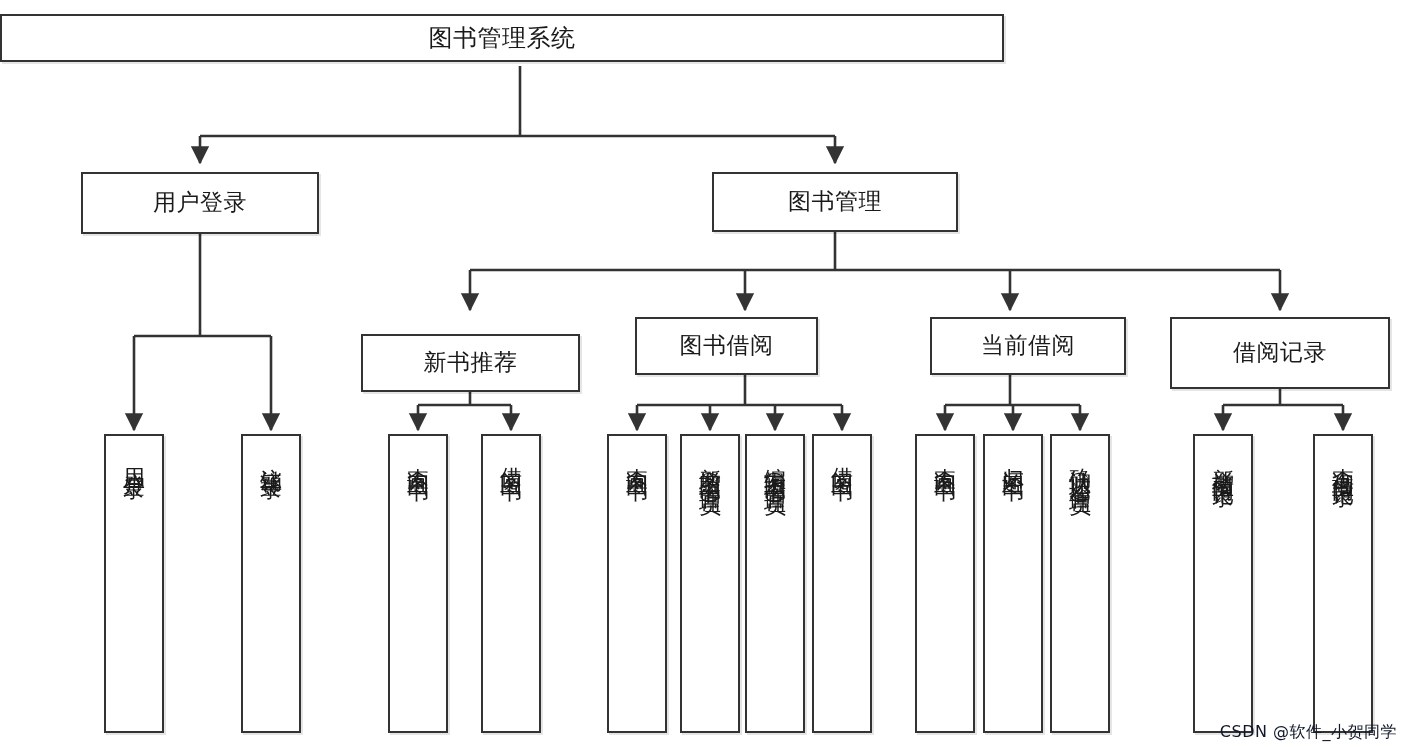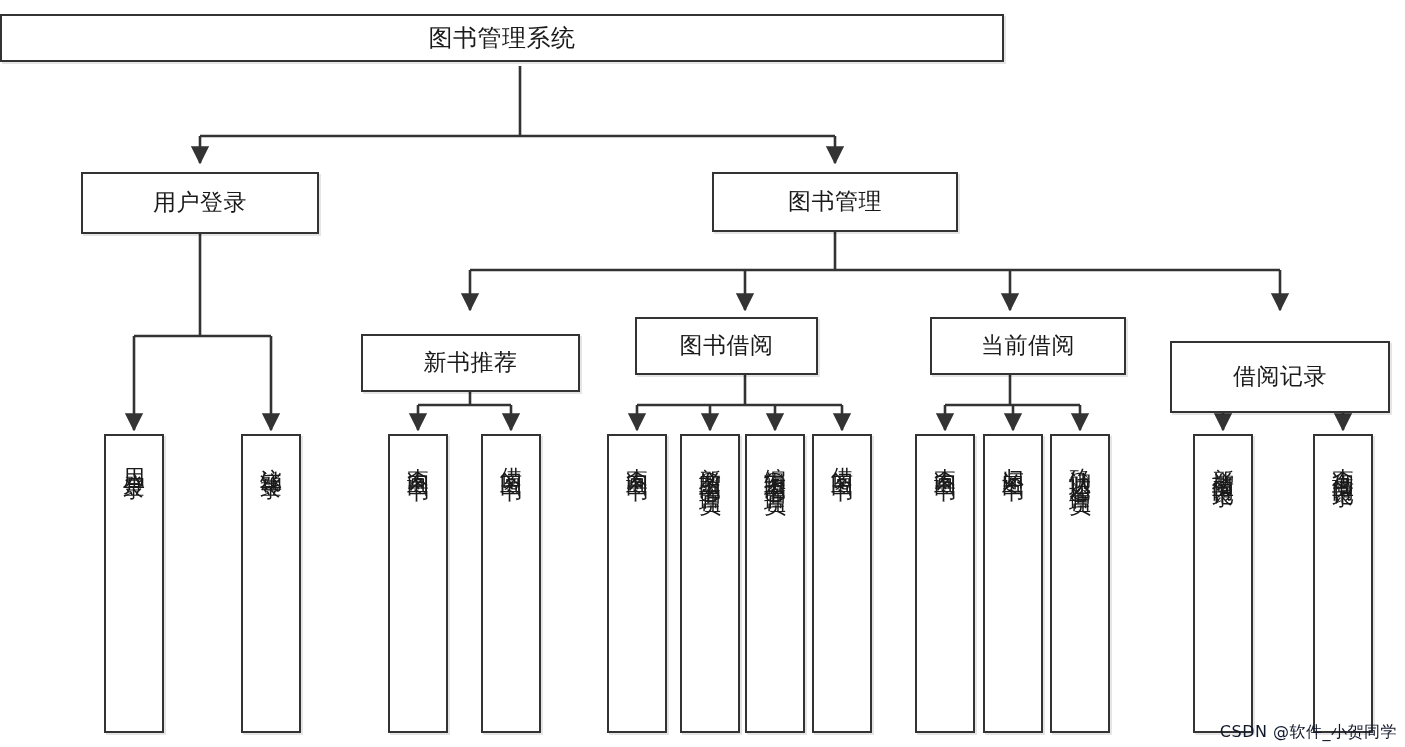--- a/index.html
+++ b/index.html
@@ -141,21 +141,21 @@
   </div>
 
   <div class="node horiz" style="left:635px; top:317px; width:183px; height:58px;">
     <span class="label">图书借阅</span>
   </div>
 
   <div class="node horiz" style="left:902px; top:317px; width:196px; height:58px;margin-left:28px;">
     <span class="label">当前借阅</span>
   </div>
 
-  <div class="node horiz" style="left:1170px; top:317px; width:220px; height:72px;margin-top:24px;">
+  <div class="node horiz" style="left:1170px; top:317px; width:220px; height:72px;">
     <span class="label">借阅记录</span>
   </div>
 
   <div class="node vert" style="left:104px; top:434px; width:60px; height:299px;">
     <span class="label">用户登录</span>
   </div>
 
   <div class="node vert" style="left:241px; top:434px; width:60px; height:299px;">
     <span class="label">注销登录</span>
   </div>

